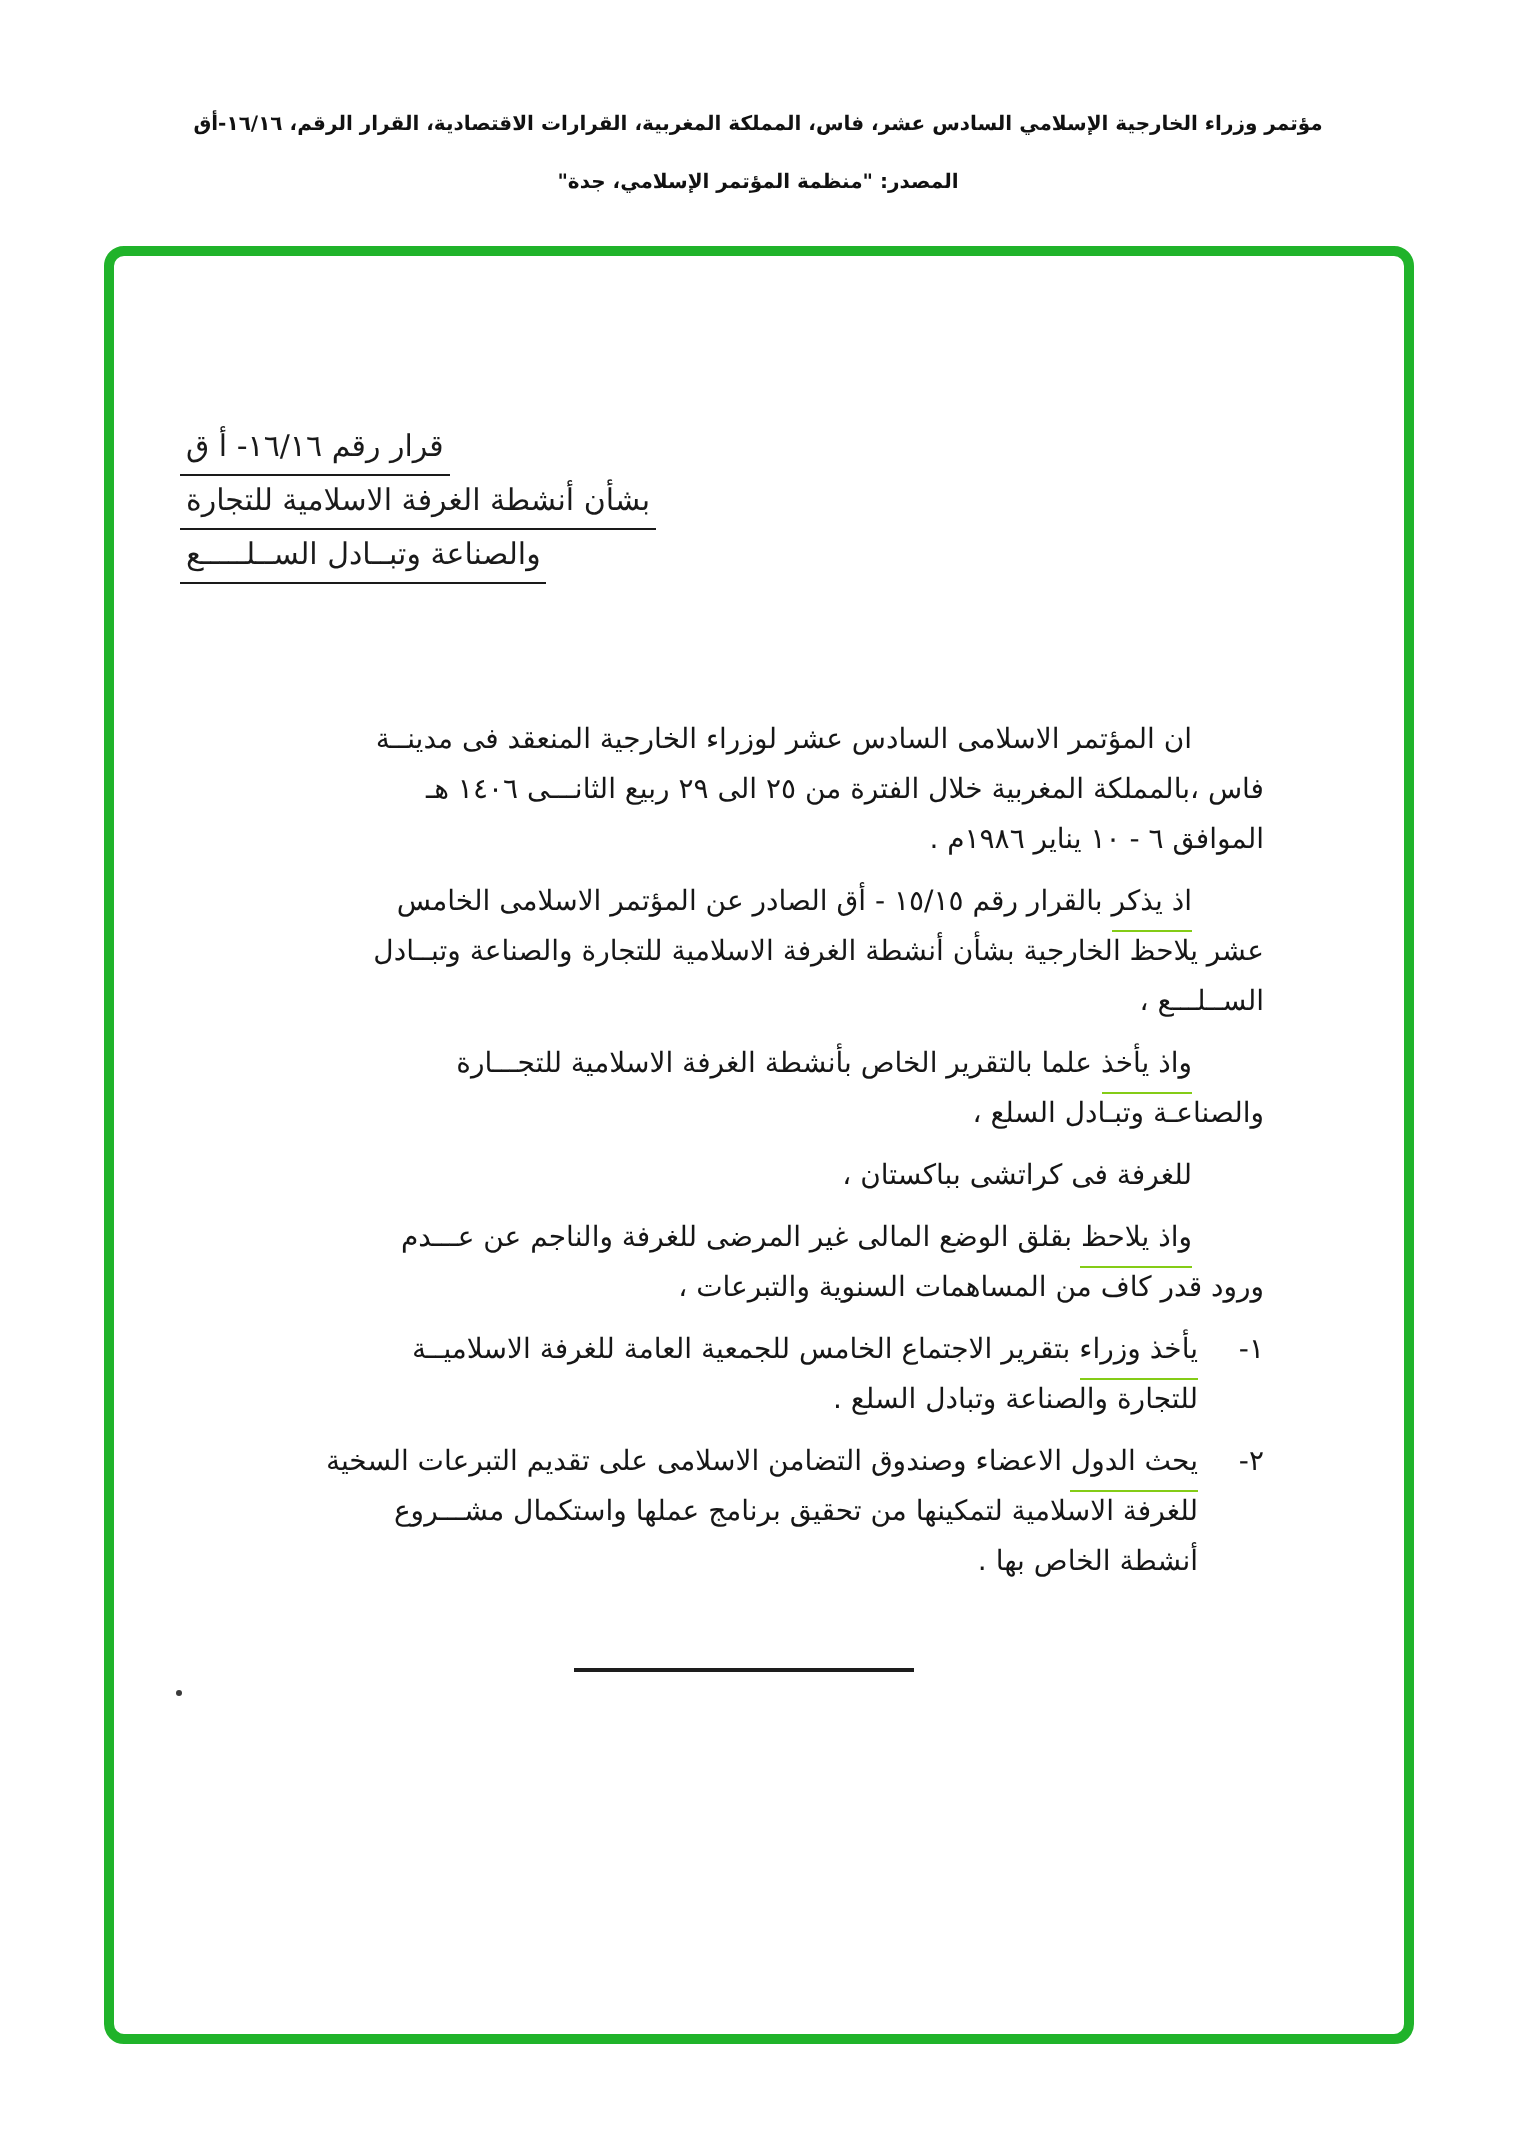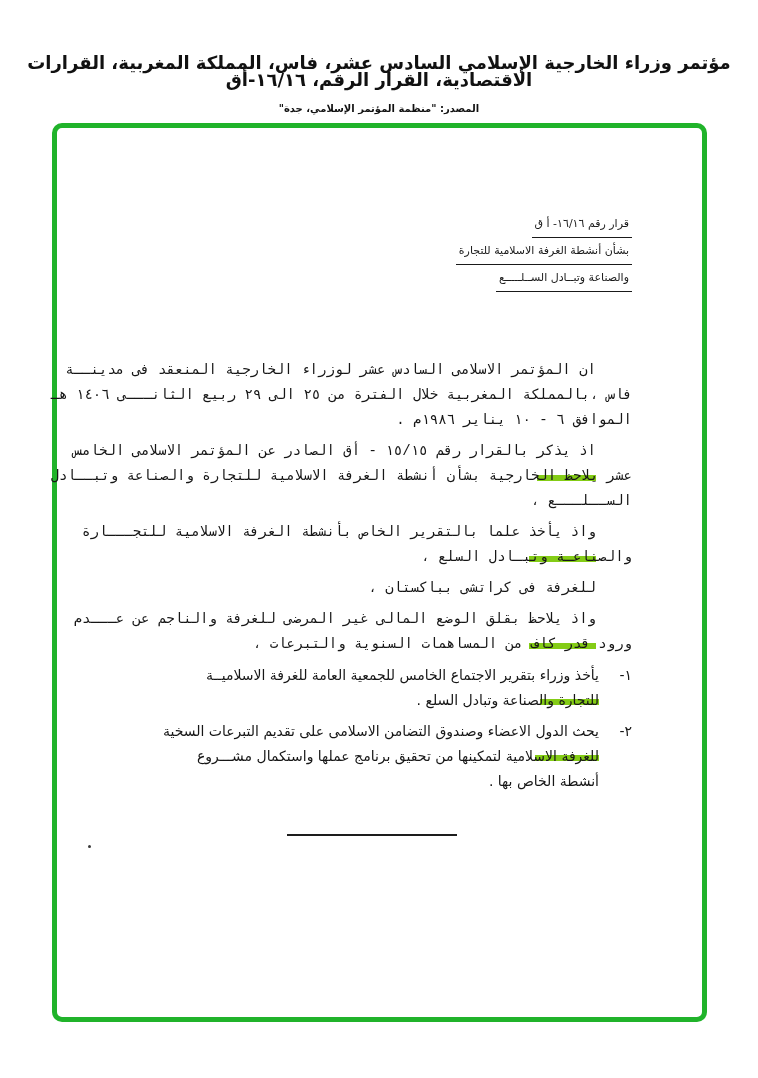--- a/index.html
+++ b/index.html
@@ -18,21 +18,21 @@
   .header {
     position: absolute;
     top: 54px;
     left: 0;
     right: 0;
     text-align: center;
     direction: rtl;
     font-weight: bold;
     color: #111;
   }
-  .header-line1 { font-size: 18px; line-height: 17px; }
+  .header-line1 { font-size: 10px; line-height: 17px; }
   .header-line2 { font-size: 10px; line-height: 13px; margin-top: 14px; }
 
   
   .frame {
     position: absolute;
     left: 52px;
     top: 123px;
     width: 645px;
     height: 889px;
     border: 5px solid #20b32a;
@@ -42,45 +42,45 @@
   .content {
     position: absolute;
     inset: 0;
     padding: 85px 70px 0 33px;
     direction: rtl;
     font-size: 14px;
   }
 
   
   .doc-title {
-    text-align: right;
-    font-size: 11px;
+    text-align: left;
+    font-size: 15px;
     color: #1a1a1a;
   }
   .t-line { height: 27px; }
   .t-line > span {
     display: inline-block;
     line-height: 21px;
     border-bottom: 1.5px solid #1a1a1a;
     padding: 0 3px 3px 3px;
     white-space: nowrap;
   }
 
   
   .doc-body { margin-top: 64px; }
-  .para { margin-bottom: 6px; font-family: Liberation Mono, monospace; }
+  .para { margin-bottom: 6px; }
   .line {
     line-height: 25px;
     text-align: right;
     white-space: nowrap;
   }
   .para .line:first-child { padding-right: 36px; }
   .u {
-    border-bottom: 6px solid #84cc16;
-    padding-bottom: 16px;
+    border-bottom: 1px solid #84cc16;
+    padding-bottom: 6px;
   }
 
   
   .item {
     position: relative;
     padding-right: 33px;
     margin-bottom: 6px;
   }
   .item .num {
     position: absolute;

